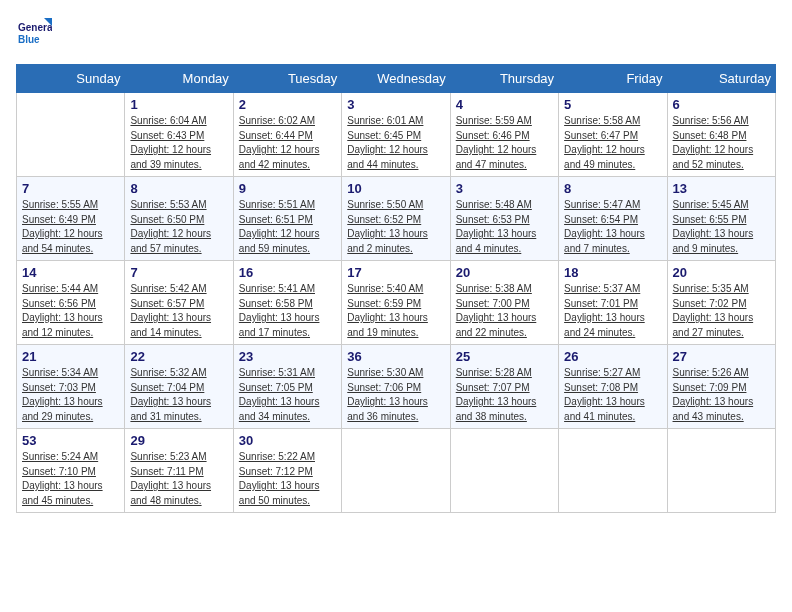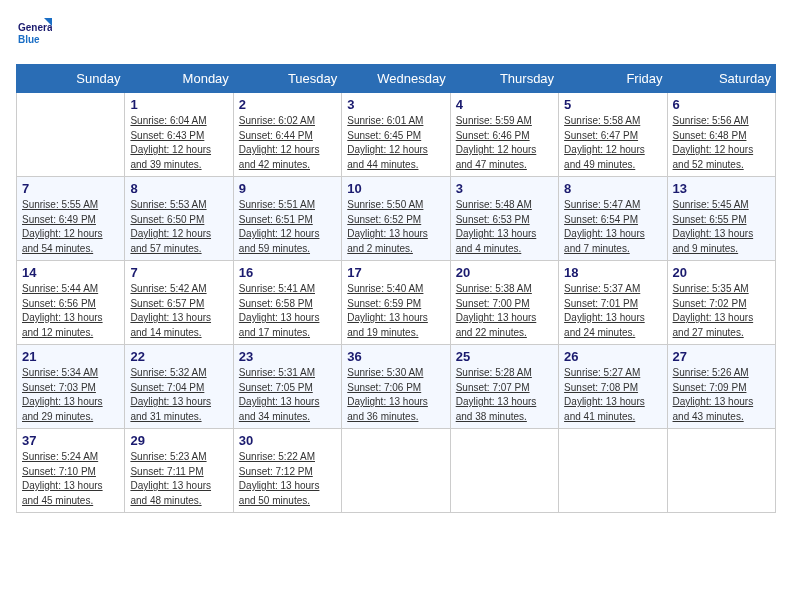--- a/index.html
+++ b/index.html
@@ -217,21 +217,21 @@
           <div class="day-num">26</div>
           <div class="day-info">Sunrise: 5:27 AM<br>Sunset: 7:08 PM<br>Daylight: 13 hours<br>and 41 minutes.</div>
         </td>
         <td>
           <div class="day-num">27</div>
           <div class="day-info">Sunrise: 5:26 AM<br>Sunset: 7:09 PM<br>Daylight: 13 hours<br>and 43 minutes.</div>
         </td>
       </tr>
       <tr>
         <td>
-          <div class="day-num">37</div>
+          <div class="day-num">53</div>
           <div class="day-info">Sunrise: 5:24 AM<br>Sunset: 7:10 PM<br>Daylight: 13 hours<br>and 45 minutes.</div>
         </td>
         <td>
           <div class="day-num">29</div>
           <div class="day-info">Sunrise: 5:23 AM<br>Sunset: 7:11 PM<br>Daylight: 13 hours<br>and 48 minutes.</div>
         </td>
         <td>
           <div class="day-num">30</div>
           <div class="day-info">Sunrise: 5:22 AM<br>Sunset: 7:12 PM<br>Daylight: 13 hours<br>and 50 minutes.</div>
         </td>

